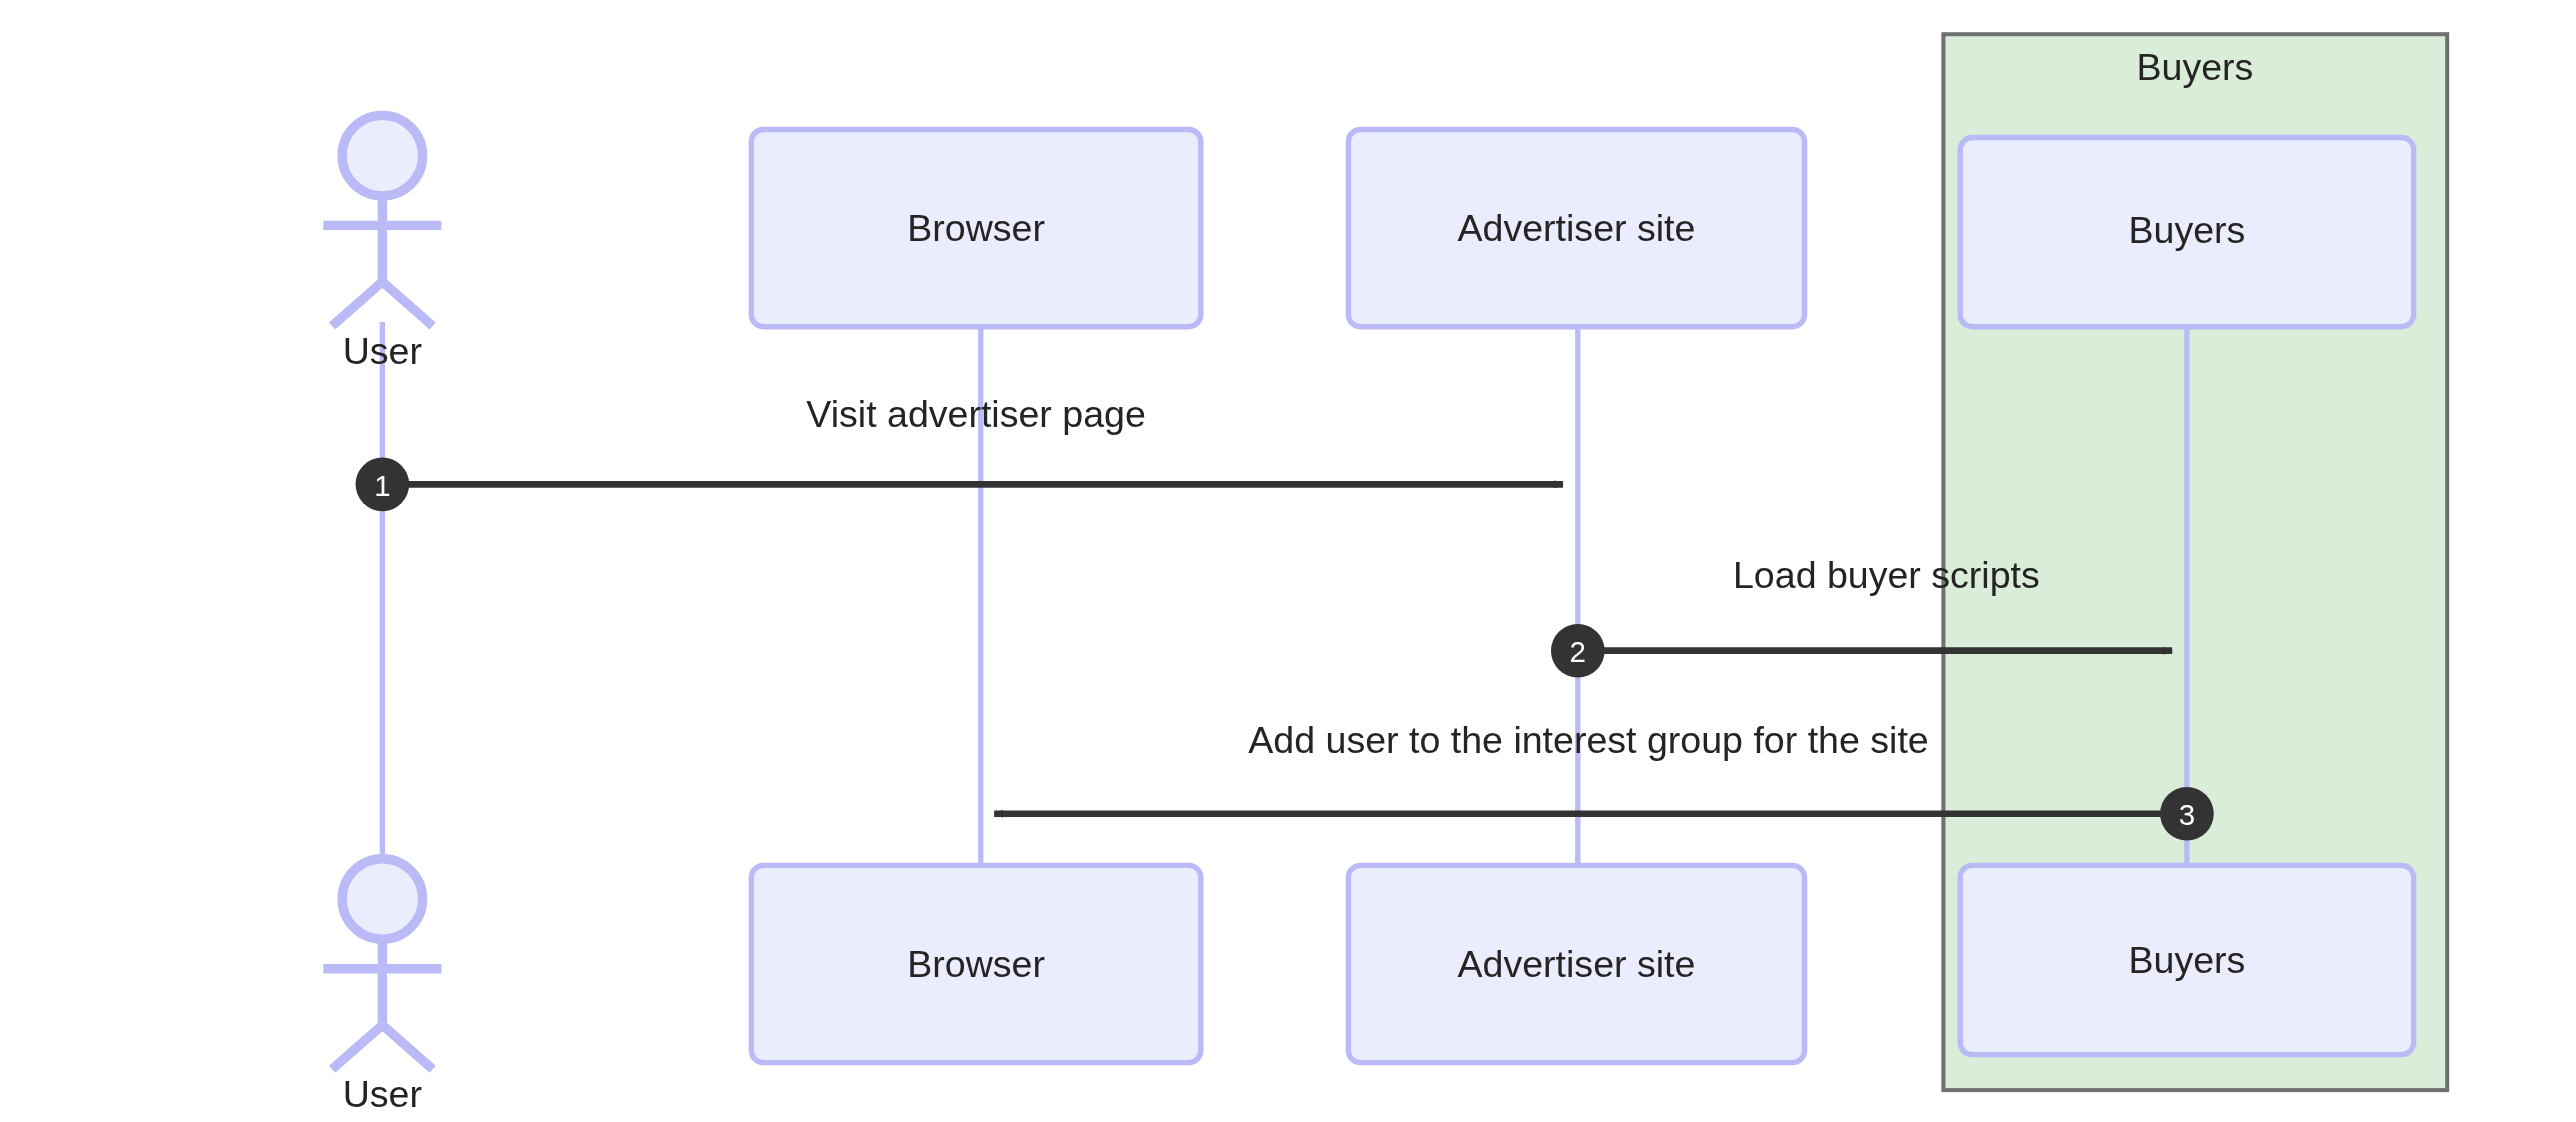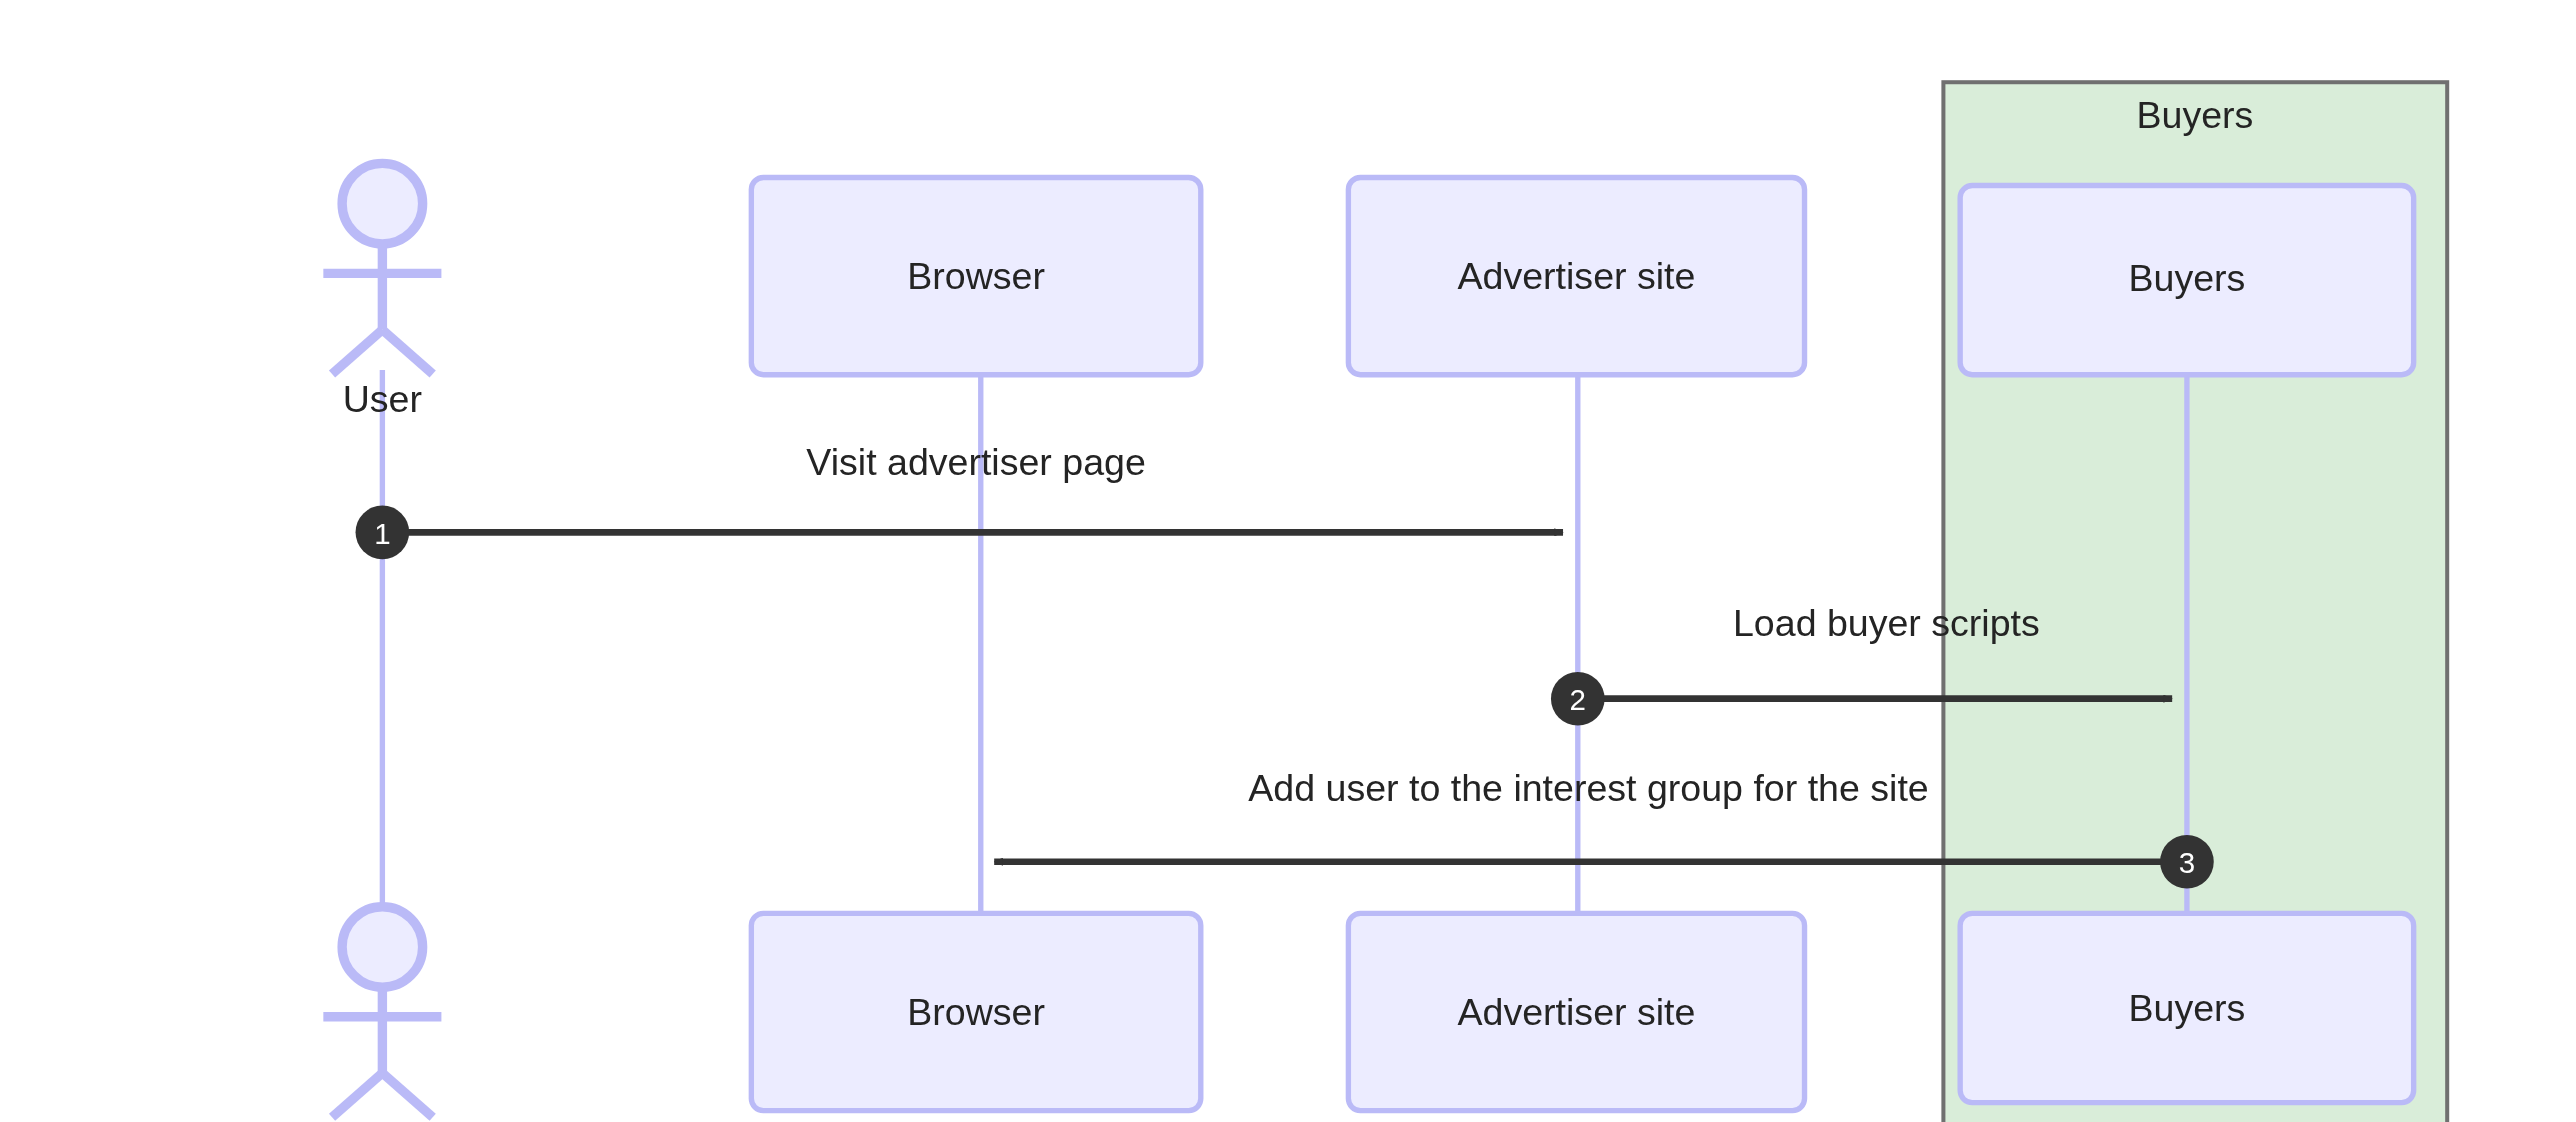--- a/index.html
+++ b/index.html
@@ -2,21 +2,21 @@
 <html style="font-size:10.7px"><head>
 <meta charset="utf-8">
 <style>
   html,body{margin:0;padding:0;}
   body{
     width:2576px;height:1123px;
     background:#ffffff;
     font-family:"Liberation Sans","DejaVu Sans",sans-serif;
     overflow:hidden;
   }
-  #diagram{position:relative;width:2576px;height:1051px;margin-top:48px;}
+  #diagram{position:relative;width:2576px;height:1051px;}
   svg#canvas{position:absolute;left:0;top:0;width:2576px;height:1123px;}
 
   .box-label{
     font-family:"Liberation Sans","DejaVu Sans",sans-serif;
     font-size:56px;fill:#242424;
     text-anchor:middle;dominant-baseline:middle;
   }
   .group-title{
     font-family:"Liberation Sans","DejaVu Sans",sans-serif;
     font-size:56px;fill:#242424;

